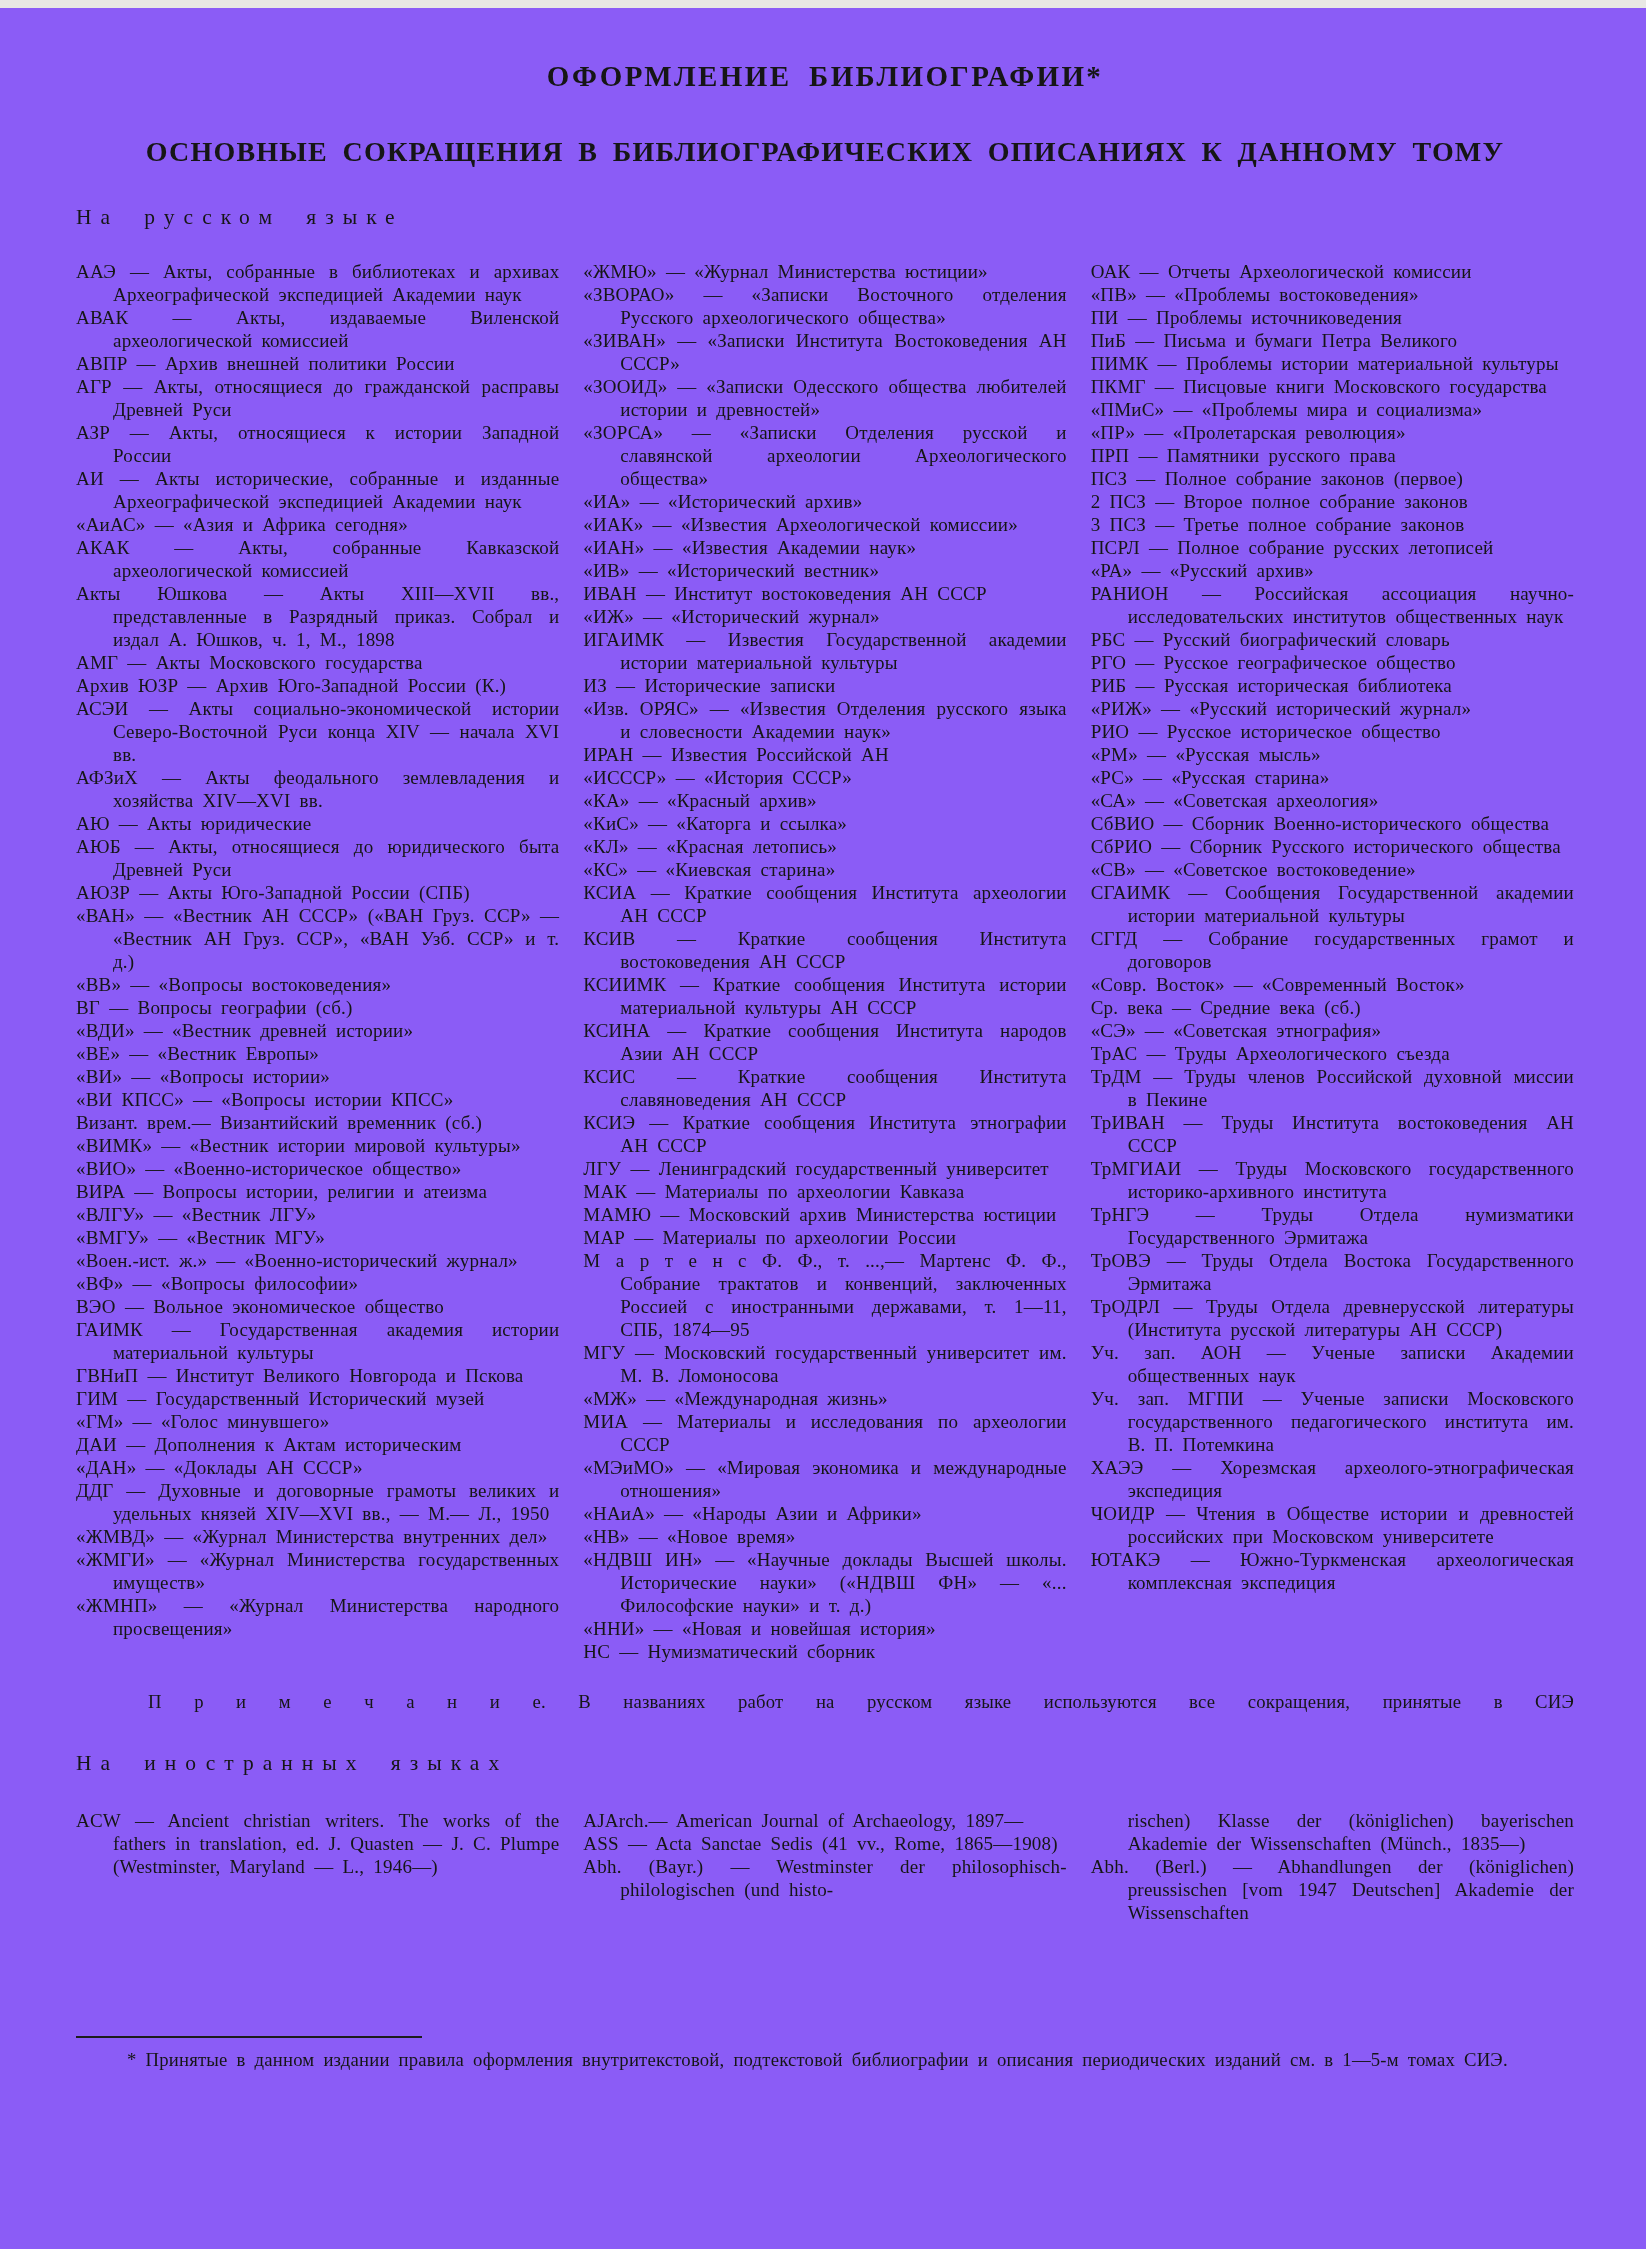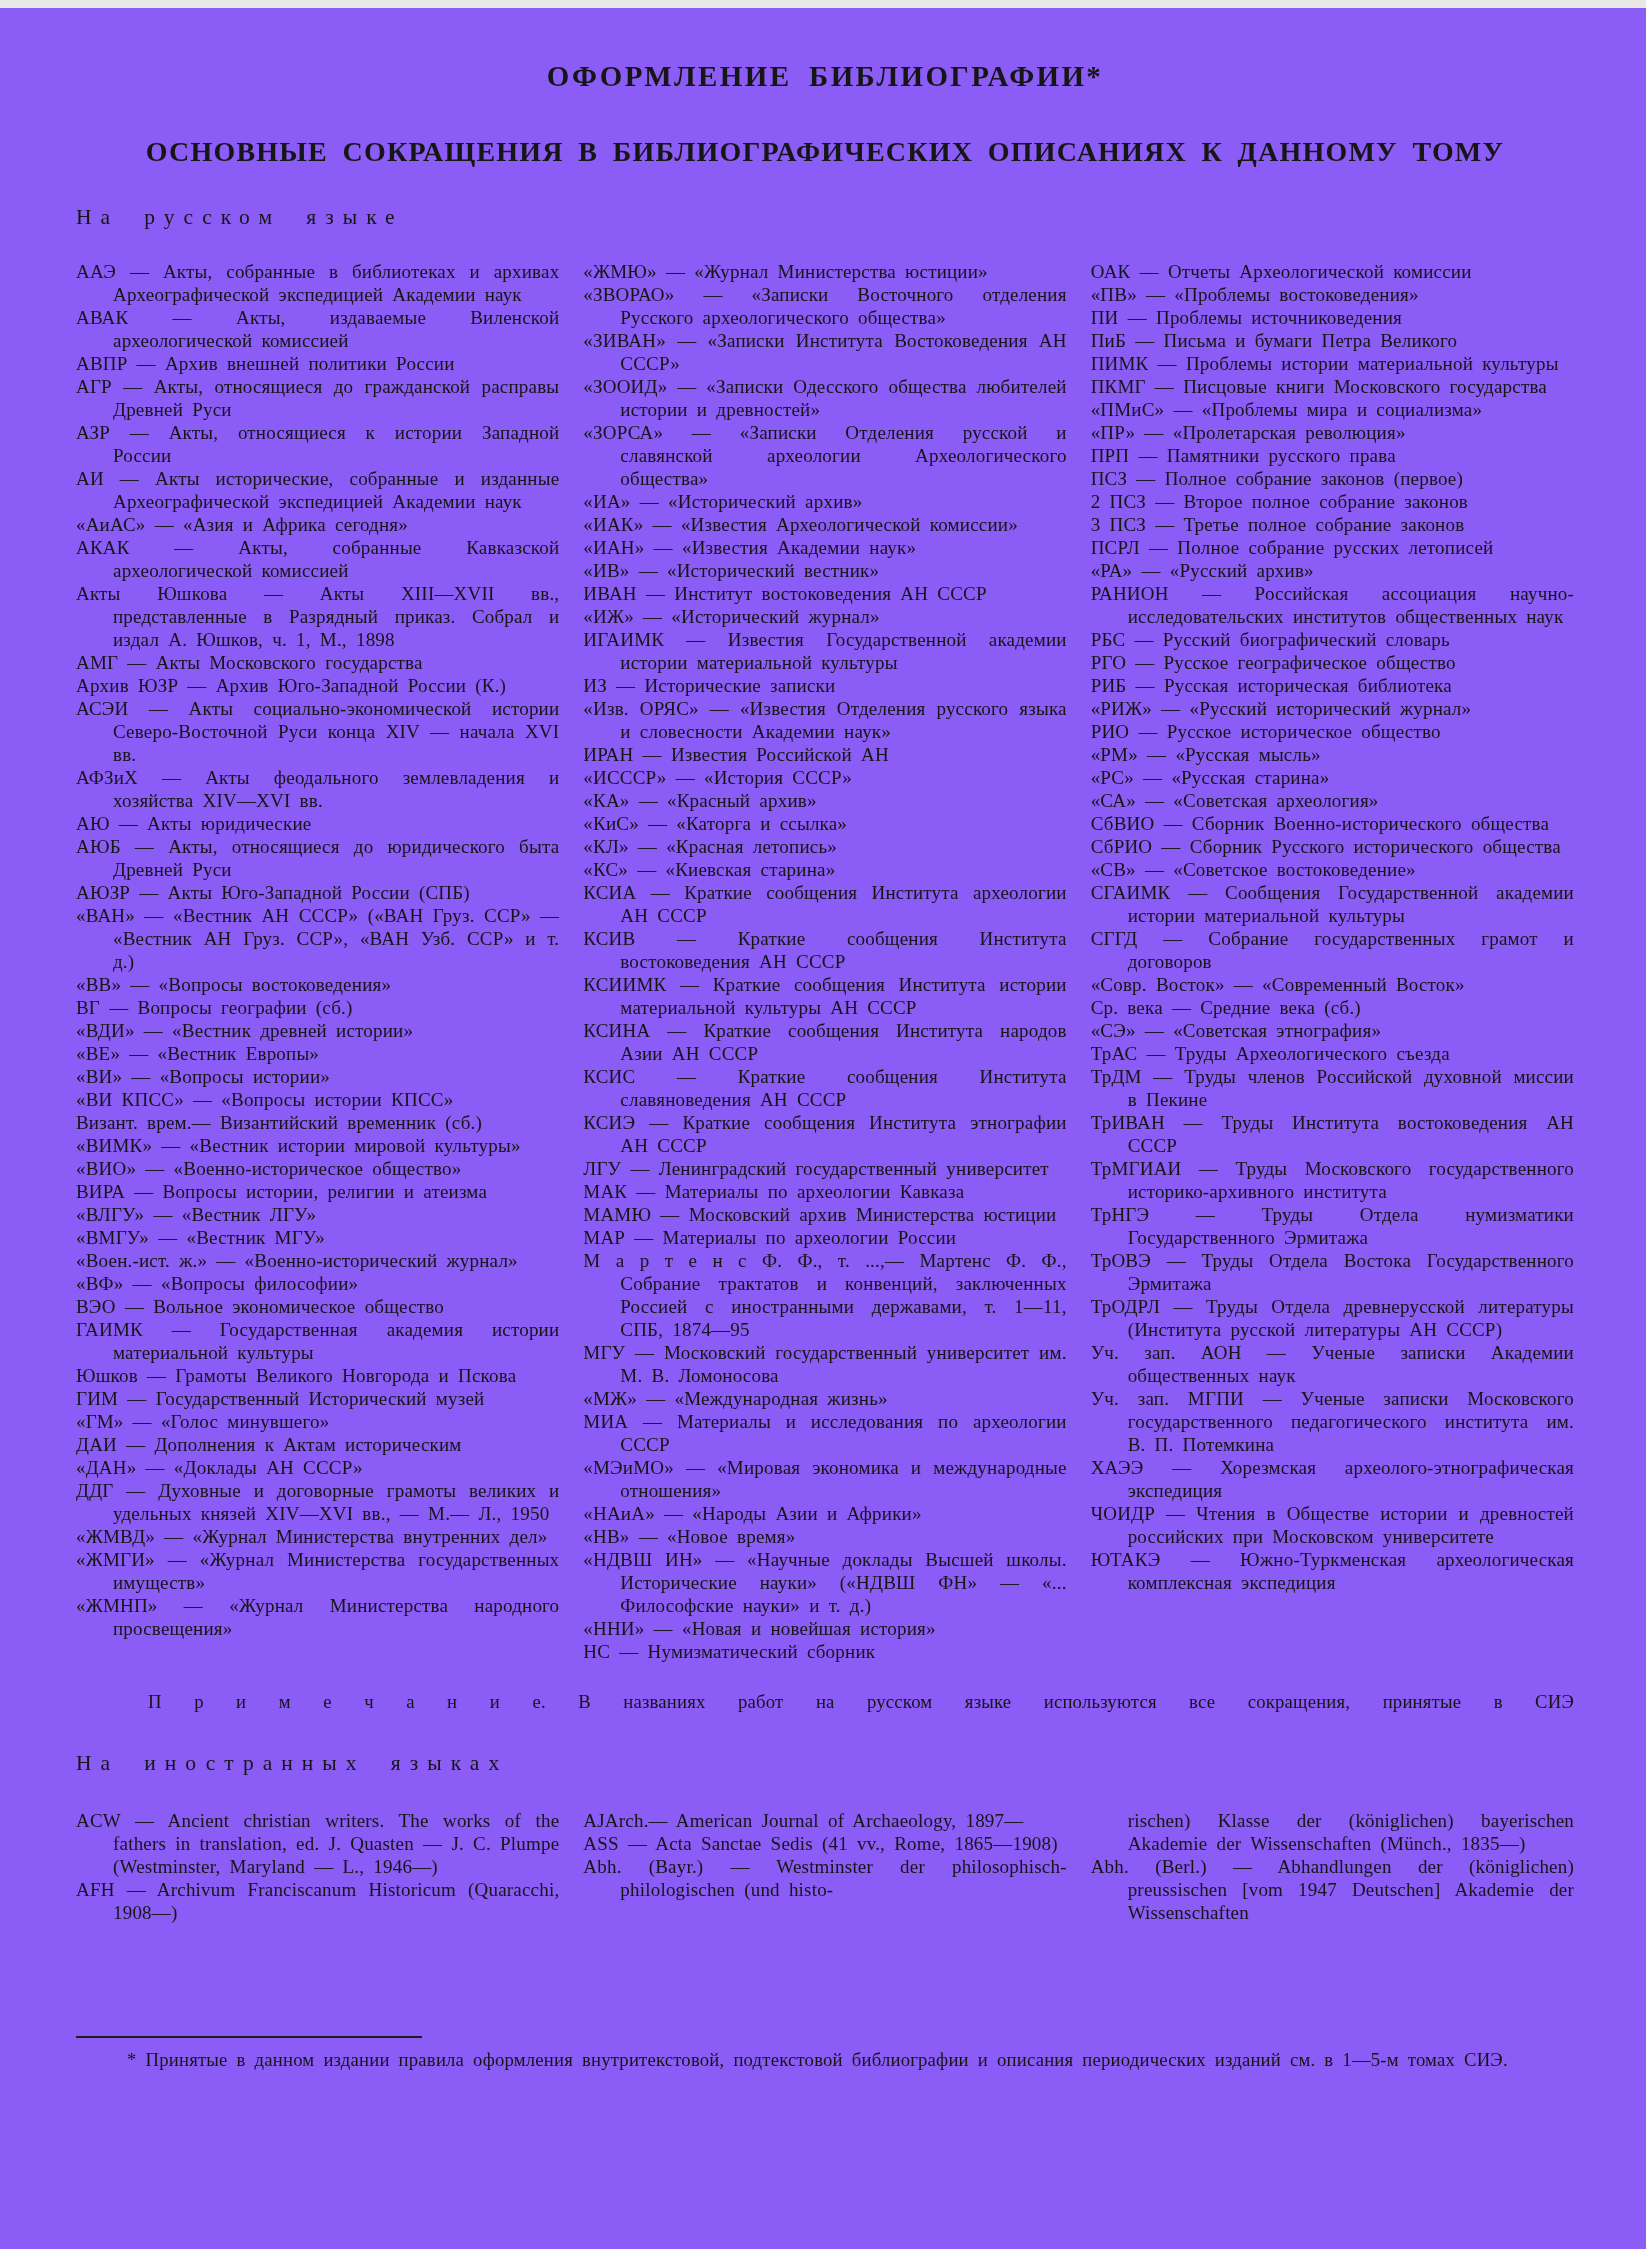--- a/index.html
+++ b/index.html
@@ -125,21 +125,21 @@
         <p class="entry">Визант. врем.— Византийский временник (сб.)</p>
         <p class="entry">«ВИМК» — «Вестник истории мировой культуры»</p>
         <p class="entry">«ВИО» — «Военно-историческое общество»</p>
         <p class="entry">ВИРА — Вопросы истории, религии и атеизма</p>
         <p class="entry">«ВЛГУ» — «Вестник ЛГУ»</p>
         <p class="entry">«ВМГУ» — «Вестник МГУ»</p>
         <p class="entry">«Воен.-ист. ж.» — «Военно-исторический журнал»</p>
         <p class="entry">«ВФ» — «Вопросы философии»</p>
         <p class="entry">ВЭО — Вольное экономическое общество</p>
         <p class="entry">ГАИМК — Государственная академия истории материальной культуры</p>
-        <p class="entry">Юшков — Грамоты Великого Новгорода и Пскова</p>
+        <p class="entry">ГВНиП — Институт Великого Новгорода и Пскова</p>
         <p class="entry">ГИМ — Государственный Исторический музей</p>
         <p class="entry">«ГМ» — «Голос минувшего»</p>
         <p class="entry">ДАИ — Дополнения к Актам историческим</p>
         <p class="entry">«ДАН» — «Доклады АН СССР»</p>
         <p class="entry">ДДГ — Духовные и договорные грамоты великих и удельных князей XIV—XVI вв., — М.— Л., 1950</p>
         <p class="entry">«ЖМВД» — «Журнал Министерства внутренних дел»</p>
         <p class="entry">«ЖМГИ» — «Журнал Министерства государственных имуществ»</p>
         <p class="entry">«ЖМНП» — «Журнал Министерства народного просвещения»</p>
       </div>
     <div class="col">
@@ -231,21 +231,20 @@
       </div>
   </div>
 
   <p class="note-line">П р и м е ч а н и е.  В  названиях  работ  на  русском  языке  используются  все  сокращения,  принятые  в  СИЭ</p>
 
   <h3 class="lang-heading">На иностранных языках</h3>
 
   <div class="cols foreign-cols">
     <div class="col">
         <p class="entry">ACW — Ancient christian writers. The works of the fathers in translation, ed. J. Quasten — J. C. Plumpe (Westminster, Maryland — L., 1946—)</p>
-        <p class="entry">AFH — Archivum Franciscanum Historicum (Quaracchi, 1908—)</p>
       </div>
     <div class="col">
         <p class="entry">AJArch.— American Journal of Archaeology, 1897—</p>
         <p class="entry">ASS — Acta Sanctae Sedis (41 vv., Rome, 1865—1908)</p>
         <p class="entry">Abh. (Bayr.) — Westminster der philosophisch-philologischen (und histo-</p>
       </div>
     <div class="col col-foreign-3">
         <p class="entry">rischen) Klasse der (königlichen) bayerischen Akademie der Wissenschaften (Münch., 1835—)</p>
         <p class="entry">Abh. (Berl.) — Abhandlungen der (königlichen) preussischen [vom 1947 Deutschen] Akademie der Wissenschaften</p>
       </div>

